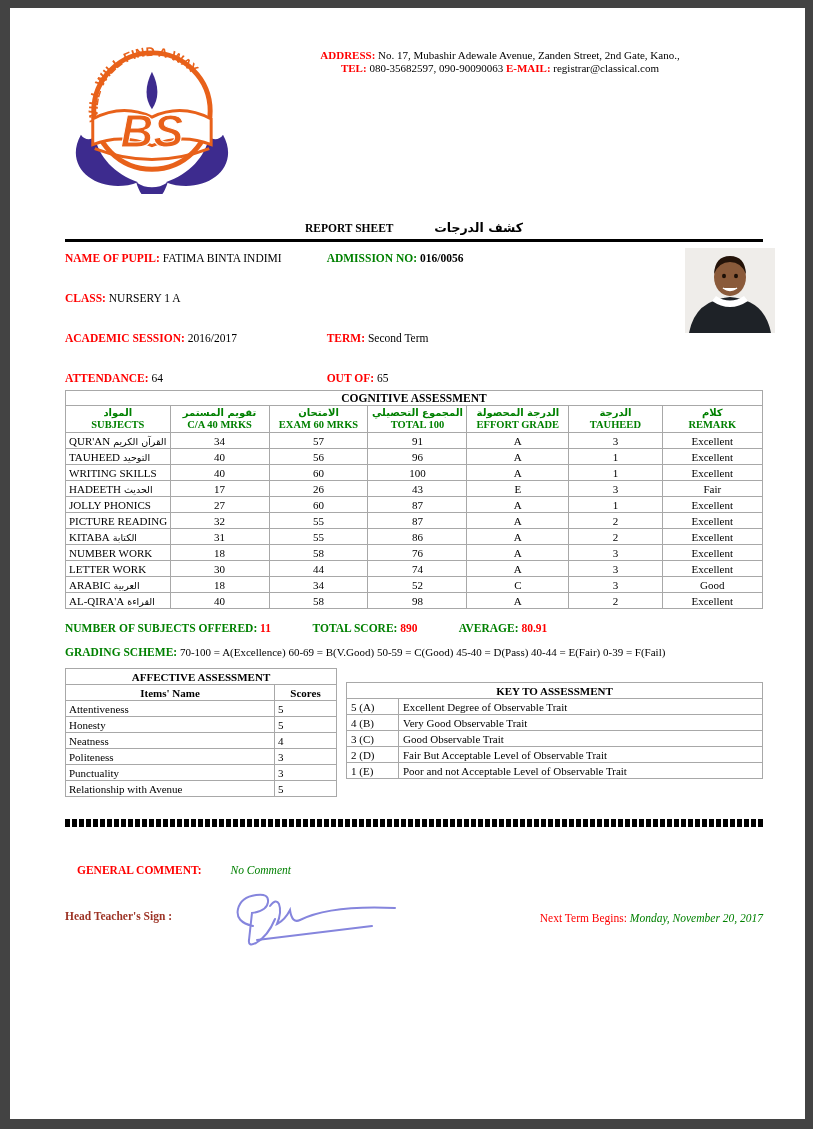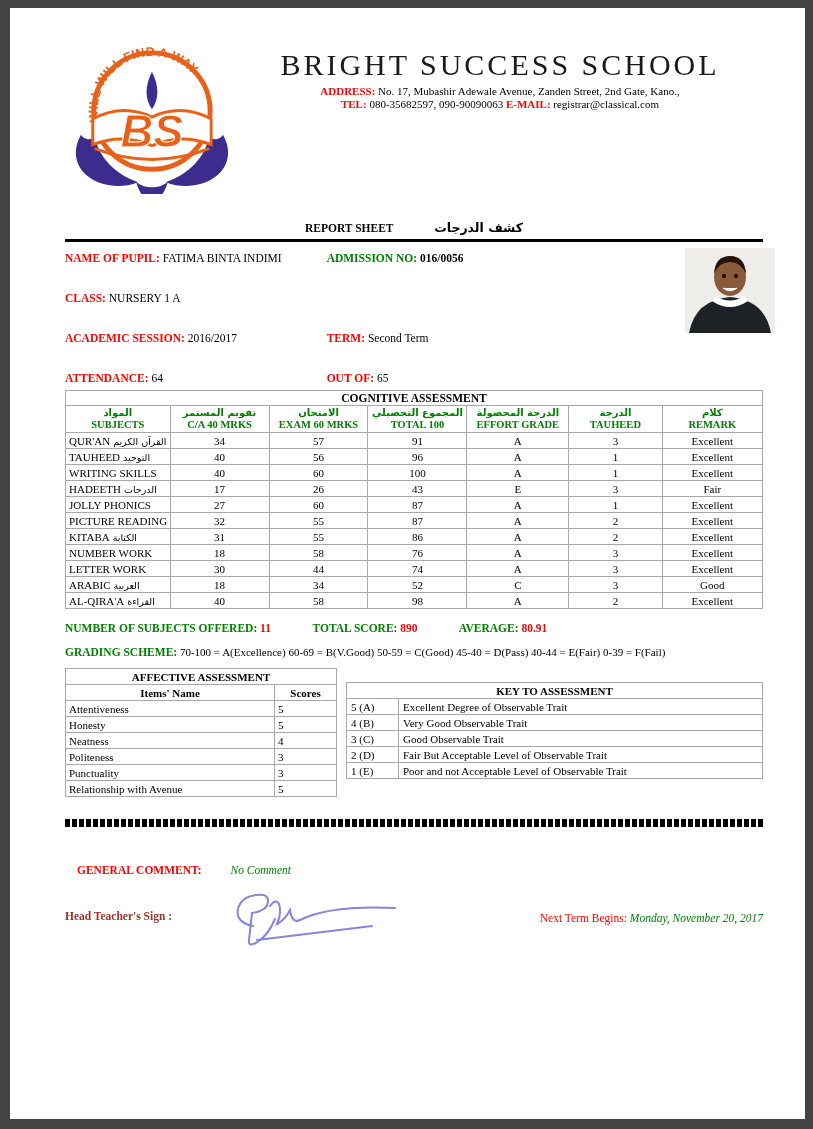--- a/index.html
+++ b/index.html
@@ -96,21 +96,20 @@
         <path d="M88 26 q11 22 0 38 q-11 -16 0 -38 Z" fill="#3d2b8e"></path>
         <path d="M16 90 C -4 126, 38 152, 74 138 C 50 130, 34 112, 30 92 C 26 96, 19 95, 16 90 Z" fill="#3d2b8e"></path>
         <path d="M160 90 C 180 126, 138 152, 102 138 C 126 130, 142 112, 146 92 C 150 96, 157 95, 160 90 Z" fill="#3d2b8e"></path>
         <path d="M72 138 C 76 152, 84 158, 88 160 C 92 158, 100 152, 104 138 C 94 145, 82 145, 72 138 Z" fill="#3d2b8e"></path>
         <path d="M28 74 Q58 58 88 72 Q118 58 148 74 L148 100 Q118 88 88 101 Q58 88 28 100 Z" fill="#ffffff" stroke="#e8611a" stroke-width="3"></path>
         <path d="M30 104 Q88 126 146 104" fill="none" stroke="#e8611a" stroke-width="3"></path>
         <text x="88" y="102" text-anchor="middle" font-family="Liberation Sans, sans-serif" font-size="46" font-weight="bold" font-style="italic" fill="#e8611a" stroke="#ffffff" stroke-width="1">BS</text>
       </svg>
     </div>
     <div class="header-text">
-      <div class="school-name">BRIGHT SUCCESS SCHOOL</div>
       <div class="addr-line">
         <span class="lbl">ADDRESS:</span>
         <span>No. 17, Mubashir Adewale Avenue, Zanden Street, 2nd Gate, Kano.,</span>
       </div>
       <div class="tel-line">
         <span class="lbl">TEL:</span>
         <span>080-35682597, 090-90090063</span>
         <span class="lbl">E-MAIL:</span>
         <span>registrar@classical.com</span>
       </div>
@@ -234,21 +233,21 @@
         <tr>
           <td class="subj">WRITING SKILLS</td>
           <td>40</td>
           <td>60</td>
           <td>100</td>
           <td>A</td>
           <td>1</td>
           <td>Excellent</td>
         </tr>
         <tr>
-          <td class="subj">HADEETH<span class="ar"> الدرجات</span></td>
+          <td class="subj">HADEETH<span class="ar"> الحديث</span></td>
           <td>17</td>
           <td>26</td>
           <td>43</td>
           <td>E</td>
           <td>3</td>
           <td>Fair</td>
         </tr>
         <tr>
           <td class="subj">JOLLY PHONICS</td>
           <td>27</td>

